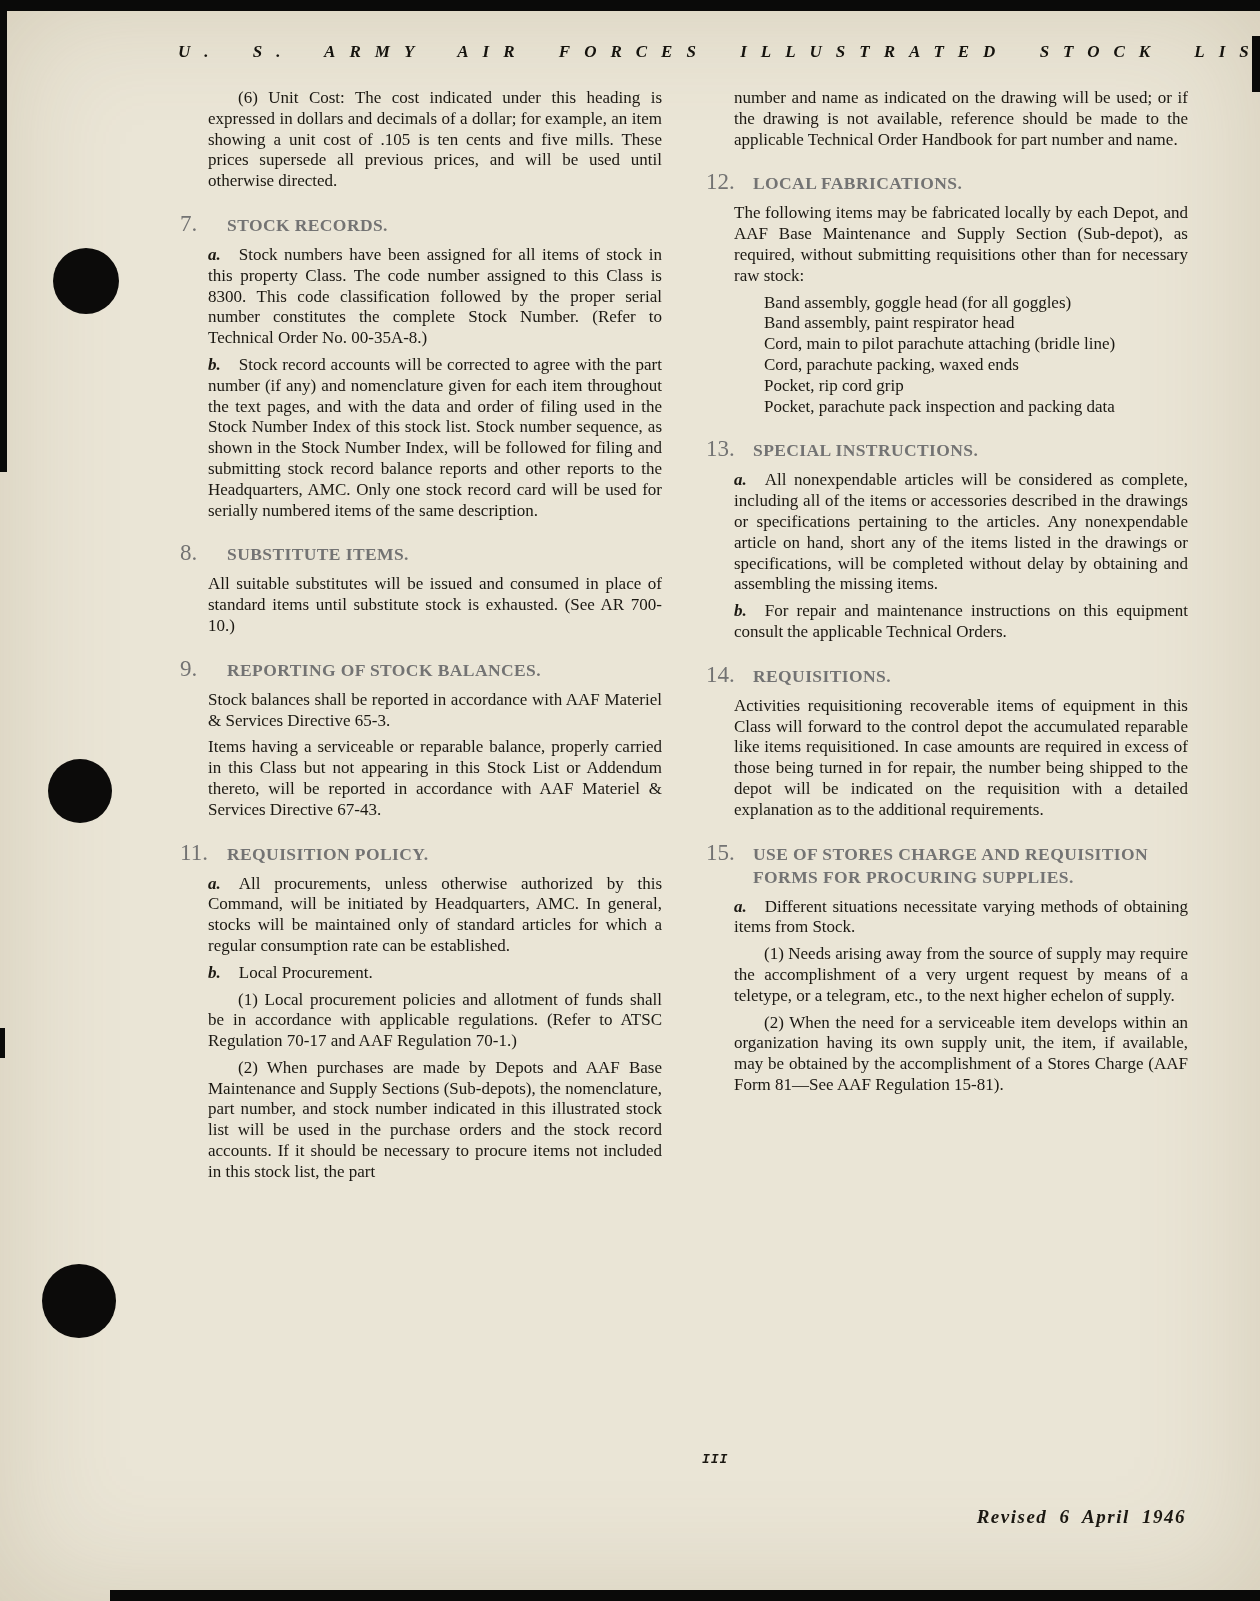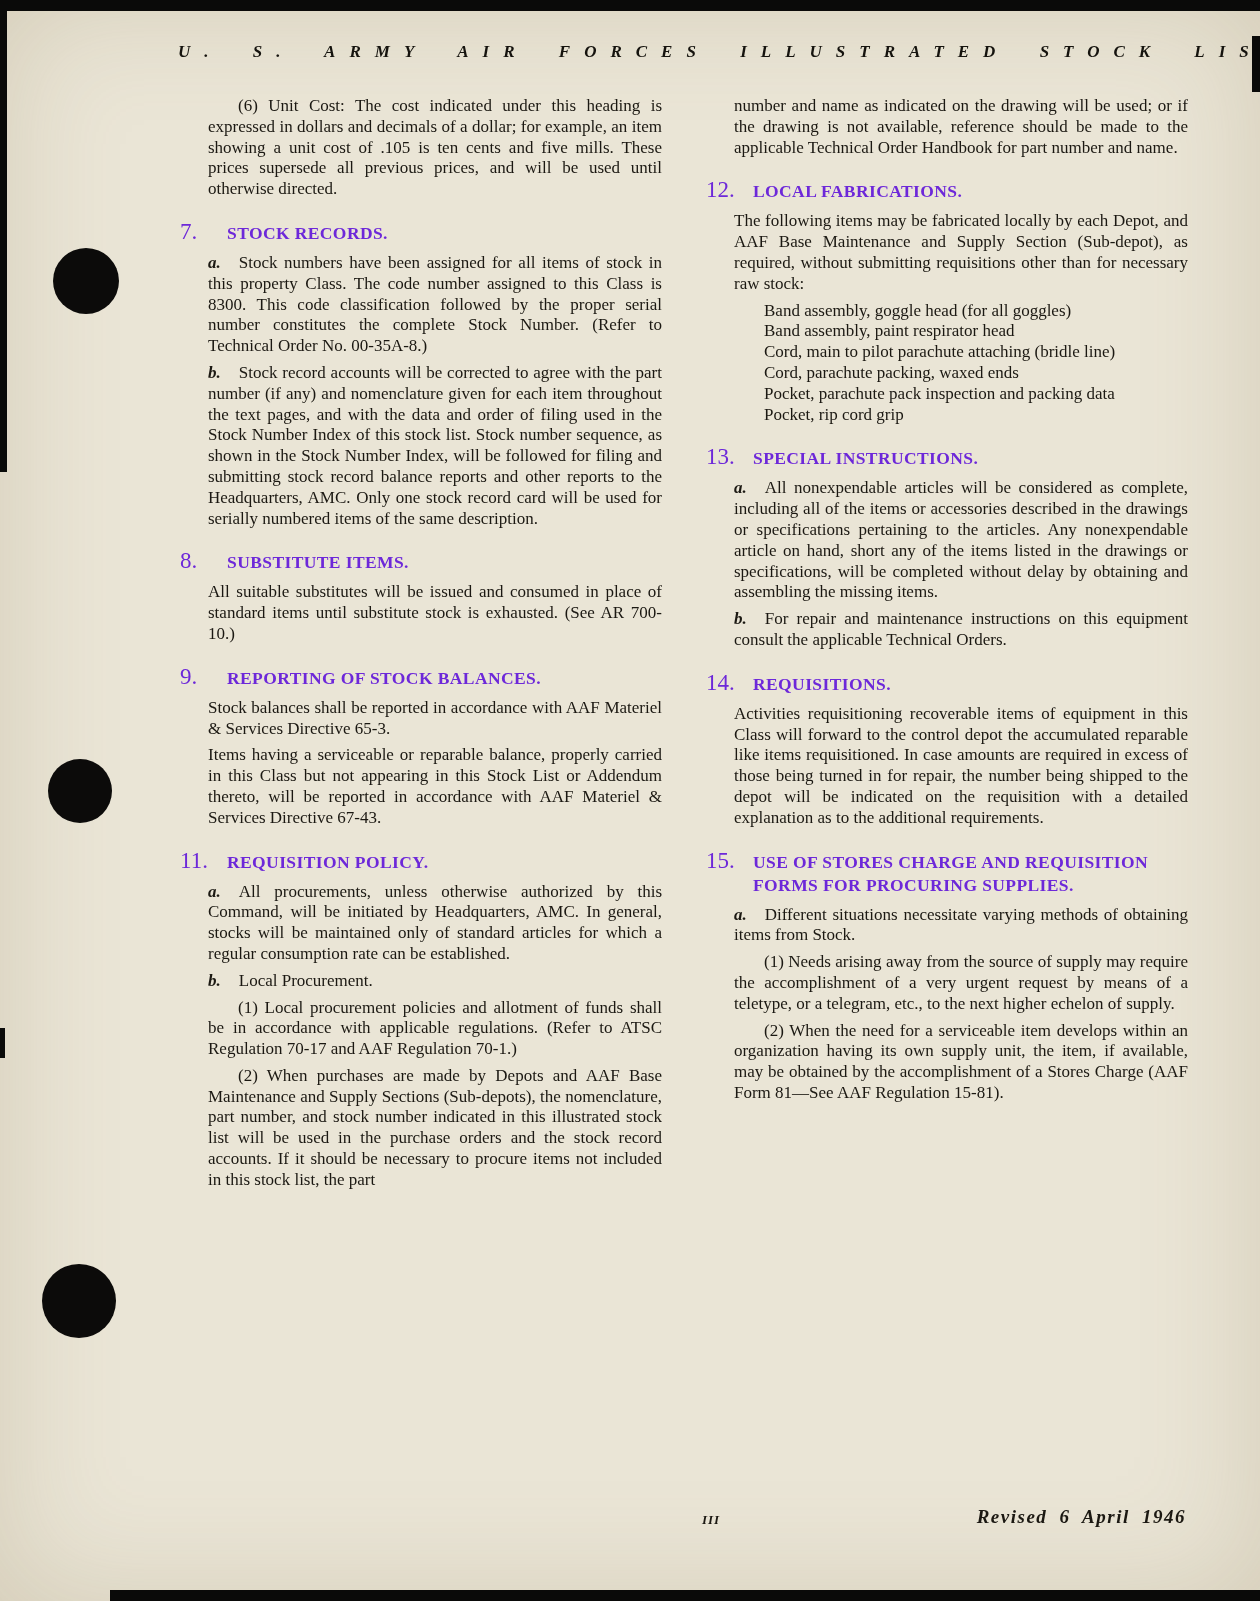--- a/index.html
+++ b/index.html
@@ -42,21 +42,21 @@
     font-size: 17px;
     letter-spacing: 14px;
     word-spacing: 12px;
     white-space: nowrap;
     color: #15130e;
   }
 
   
   .col {
     position: absolute;
-    top: 96px;
+    top: 88px;
     width: 482px;
     font-size: 17px;
     line-height: 20.8px;
   }
   .col-left  { left: 180px; }
   .col-right { left: 706px; }
 
   .par {
     margin: 0 0 6px 28px;
     text-align: justify;
@@ -67,46 +67,47 @@
   .lbl {
     font-weight: bold;
     font-style: italic;
     margin-right: 18px;
   }
 
   .heading {
     display: flex;
     align-items: baseline;
     margin: 20px 0 8px 0;
-    color: #6d28d9;
+    color: #737373;
   }
   .heading .num {
     font-size: 23px;
     line-height: 24px;
     min-width: 47px;
     flex: 0 0 auto;
   }
   .heading .title {
     font-weight: bold;
     font-size: 17.5px;
     letter-spacing: 0.4px;
     line-height: 23px;
   }
 
   .fab-list { margin-bottom: 6px; }
 
   
   .footer-pagenum {
     position: absolute;
     left: 702px;
-    top: 1512px;
+    top: 1452px;
     font-weight: bold;
     font-style: italic;
     font-size: 13px;
     letter-spacing: 1px;
+    font-family: Liberation Mono, monospace;
   }
   .footer-revision {
     position: absolute;
     right: 74px;
     top: 1506px;
     font-weight: bold;
     font-style: italic;
     font-size: 19px;
     letter-spacing: 1.5px;
     word-spacing: 6px;
@@ -171,22 +172,22 @@
     <div class="heading">
       <span class="num">12.</span>
       <span class="title">LOCAL FABRICATIONS.</span>
     </div>
     <p class="par">The following items may be fabricated locally by each Depot, and AAF Base Maintenance and Supply Section (Sub-depot), as required, without submitting requisitions other than for necessary raw stock:</p>
     <div class="fab-list">
       <p class="par item">Band assembly, goggle head (for all goggles)</p>
       <p class="par item">Band assembly, paint respirator head</p>
       <p class="par item">Cord, main to pilot parachute attaching (bridle line)</p>
       <p class="par item">Cord, parachute packing, waxed ends</p>
+      <p class="par item">Pocket, rip cord grip</p>
       <p class="par item">Pocket, parachute pack inspection and packing data</p>
-      <p class="par item">Pocket, rip cord grip</p>
     </div>
 
     <div class="heading">
       <span class="num">13.</span>
       <span class="title">SPECIAL INSTRUCTIONS.</span>
     </div>
     <p class="par"><span class="lbl">a.</span><span>All nonexpendable articles will be considered as complete, including all of the items or accessories described in the drawings or specifications pertaining to the articles. Any nonexpendable article on hand, short any of the items listed in the drawings or specifications, will be completed without delay by obtaining and assembling the missing items.</span></p>
     <p class="par"><span class="lbl">b.</span><span>For repair and maintenance instructions on this equipment consult the applicable Technical Orders.</span></p>
 
     <div class="heading">

